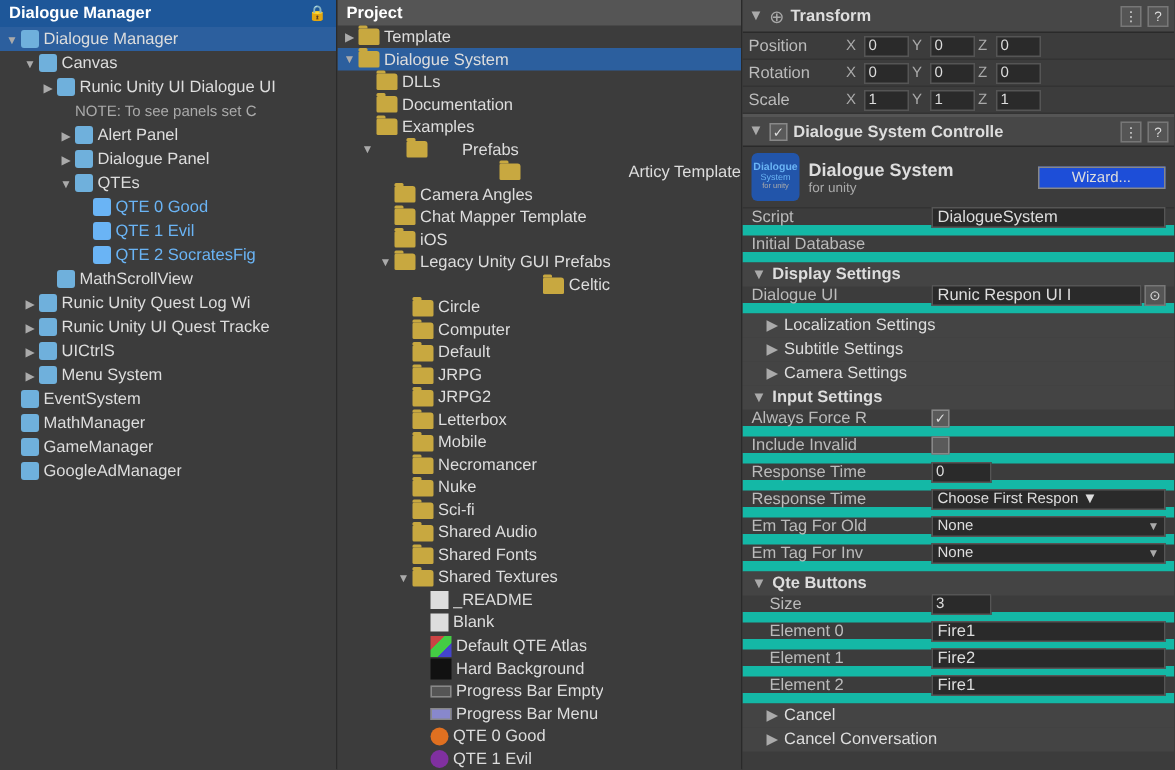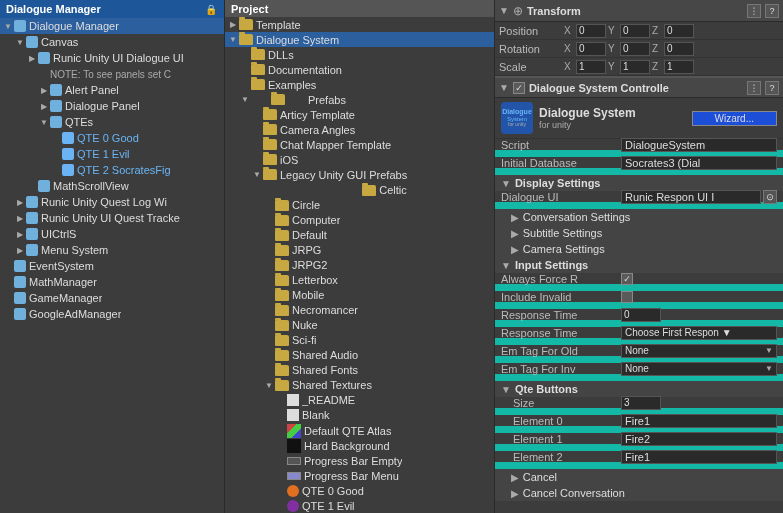--- a/index.html
+++ b/index.html
@@ -477,21 +477,21 @@
     <span class="folder-icon"></span>
     <span class="item-label">Examples</span>
   </div>
 
   <div class="tree-item" style="padding-left:14px;gap:20px;">
     <span class="arrow open"></span>
     <span class="folder-icon"></span>
     <span class="item-label">Prefabs</span>
   </div>
 
-  <div class="tree-item" style="padding-left:26px;">
+  <div class="tree-item" style="padding-left:26px;justify-content:space-between;">
     <span class="arrow empty"></span>
     <span class="folder-icon"></span>
     <span class="item-label">Articy Template</span>
   </div>
 
   <div class="tree-item" style="padding-left:26px;">
     <span class="arrow empty"></span>
     <span class="folder-icon"></span>
     <span class="item-label">Camera Angles</span>
   </div>
@@ -724,41 +724,38 @@
 
   <div class="prop-row">
     <span class="prop-label">Script</span>
     <div class="prop-val">
       <span class="prop-val-text">DialogueSystem</span>
     </div>
   </div>
 
   <div class="prop-row">
     <span class="prop-label">Initial Database</span>
-    <div class="prop-val">
-      <span class="prop-val-text">Socrates3 (Dial</span>
-    </div>
   </div>
 
   <div class="section-header">
     <span style="color:#aaa; font-size:10px;">▼</span>
     <span class="section-label">Display Settings</span>
   </div>
 
   <div class="prop-row">
     <span class="prop-label">Dialogue UI</span>
     <div class="prop-val">
       <span class="prop-val-text">Runic Respon UI I</span>
     </div>
     <div class="icon-btn" style="margin-left:2px;">⊙</div>
   </div>
 
   <div class="section-header" style="padding-left:16px;">
     <span style="color:#aaa; font-size:10px;">▶</span>
-    <span class="section-label" style="font-weight:normal;">Conversation Settings</span>
+    <span class="section-label" style="font-weight:normal;">Localization Settings</span>
   </div>
 
   <div class="section-header" style="padding-left:16px;">
     <span style="color:#aaa; font-size:10px;">▶</span>
     <span class="section-label" style="font-weight:normal;">Subtitle Settings</span>
   </div>
 
   <div class="section-header" style="padding-left:16px;">
     <span style="color:#aaa; font-size:10px;">▶</span>
     <span class="section-label" style="font-weight:normal;">Camera Settings</span>

